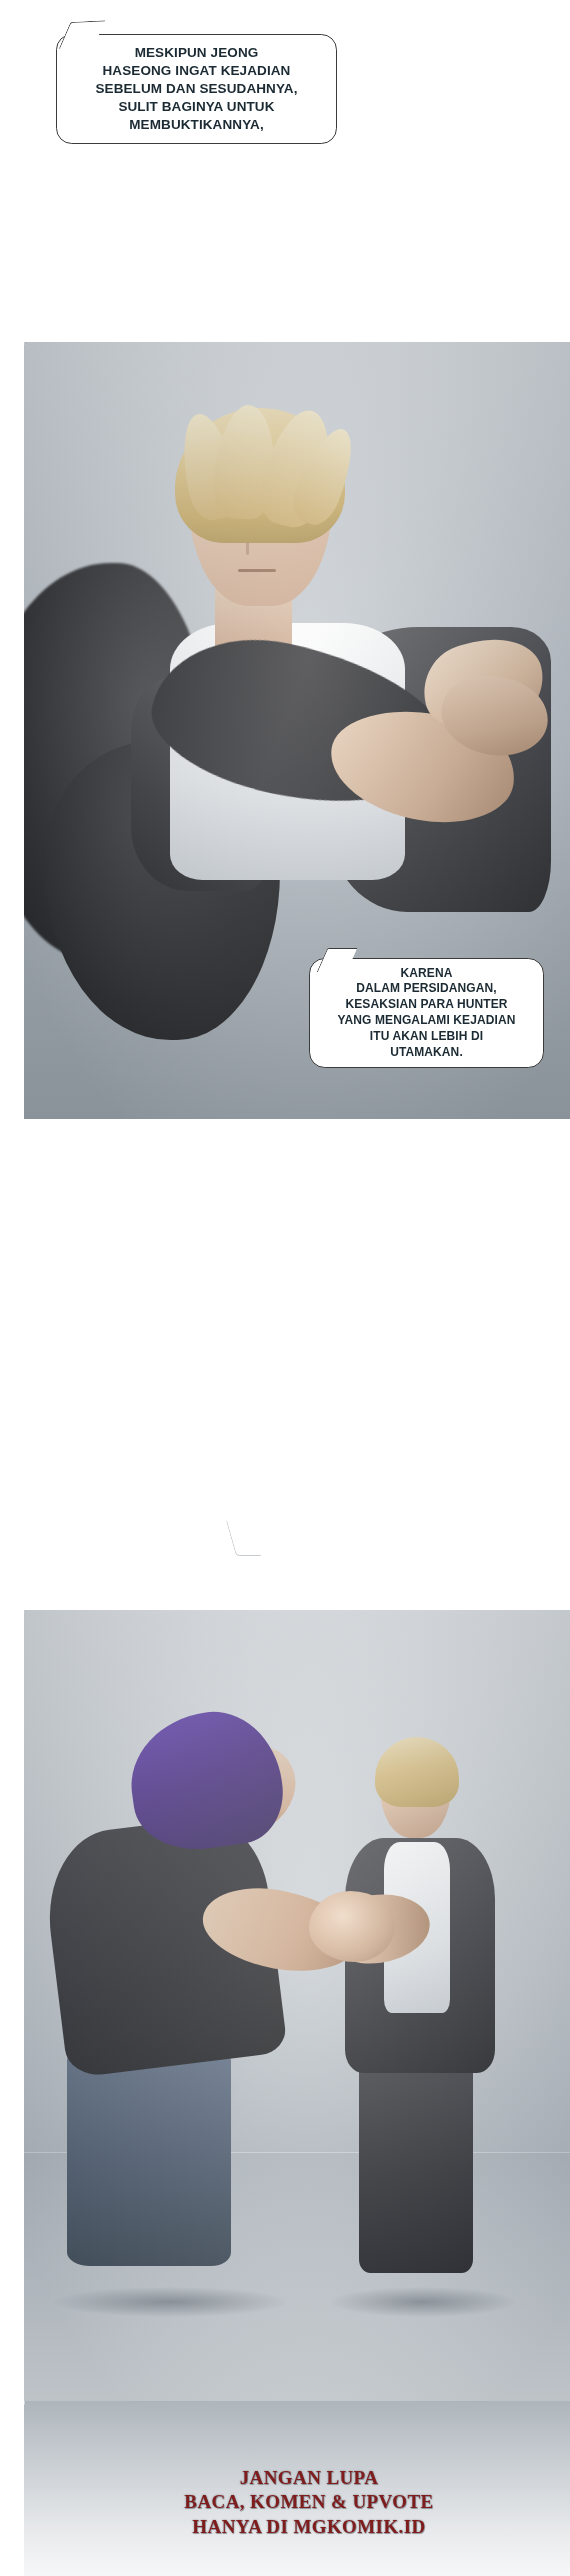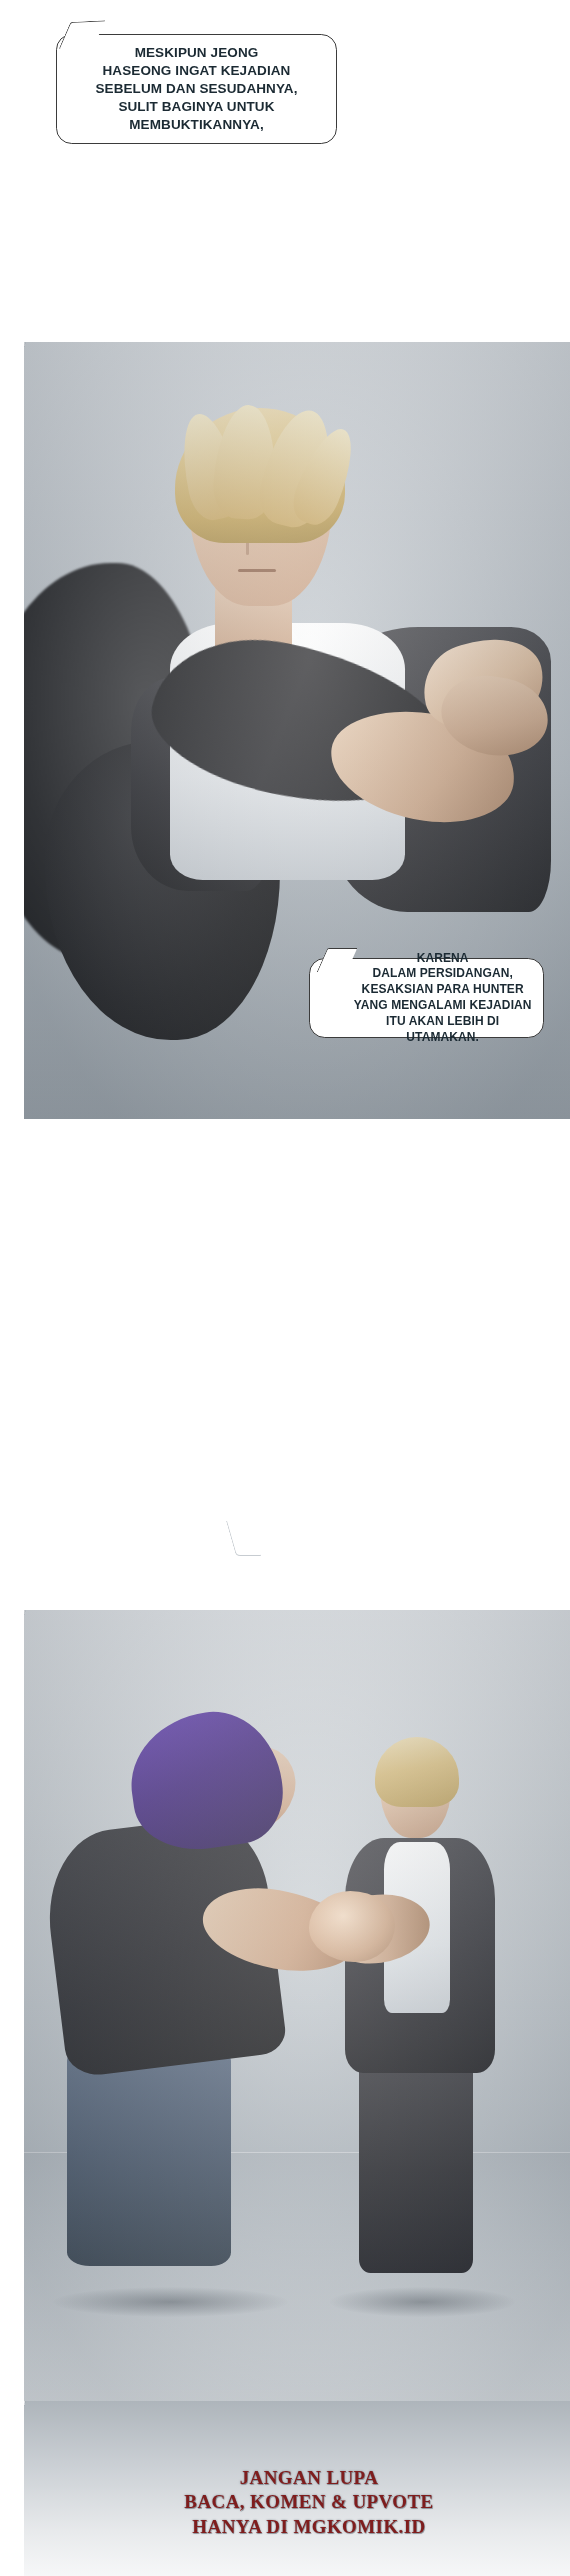--- a/index.html
+++ b/index.html
@@ -125,21 +125,21 @@
     left: 41px; top: 21.4px;
     width: 33px; height: 26px;
     background: #ffffff;
     border-left: 1.4px solid #3b3b3b;
     border-top: 1.4px solid #3b3b3b;
     transform: skewX(-26deg) rotate(-3deg);
     border-radius: 2.9px 0 0 0;
   }
 
   
-  .bubble-2 { left: 285px; top: 958px; width: 235px; height: 80px; justify-content: flex-end; }
+  .bubble-2 { left: 285px; top: 958px; width: 235px; height: 110px; }
   .bubble-2 .txt { font-size: 12px; }
   .tail-2 {
     left: 298px; top: 948px;
     width: 28.5px; height: 23px;
     background: #ffffff;
     border-left: 1.4px solid #3b3b3b;
     border-top: 1.4px solid #3b3b3b;
     transform: skewX(-24deg);
     border-radius: 2.1px 0 0 0;
   }

